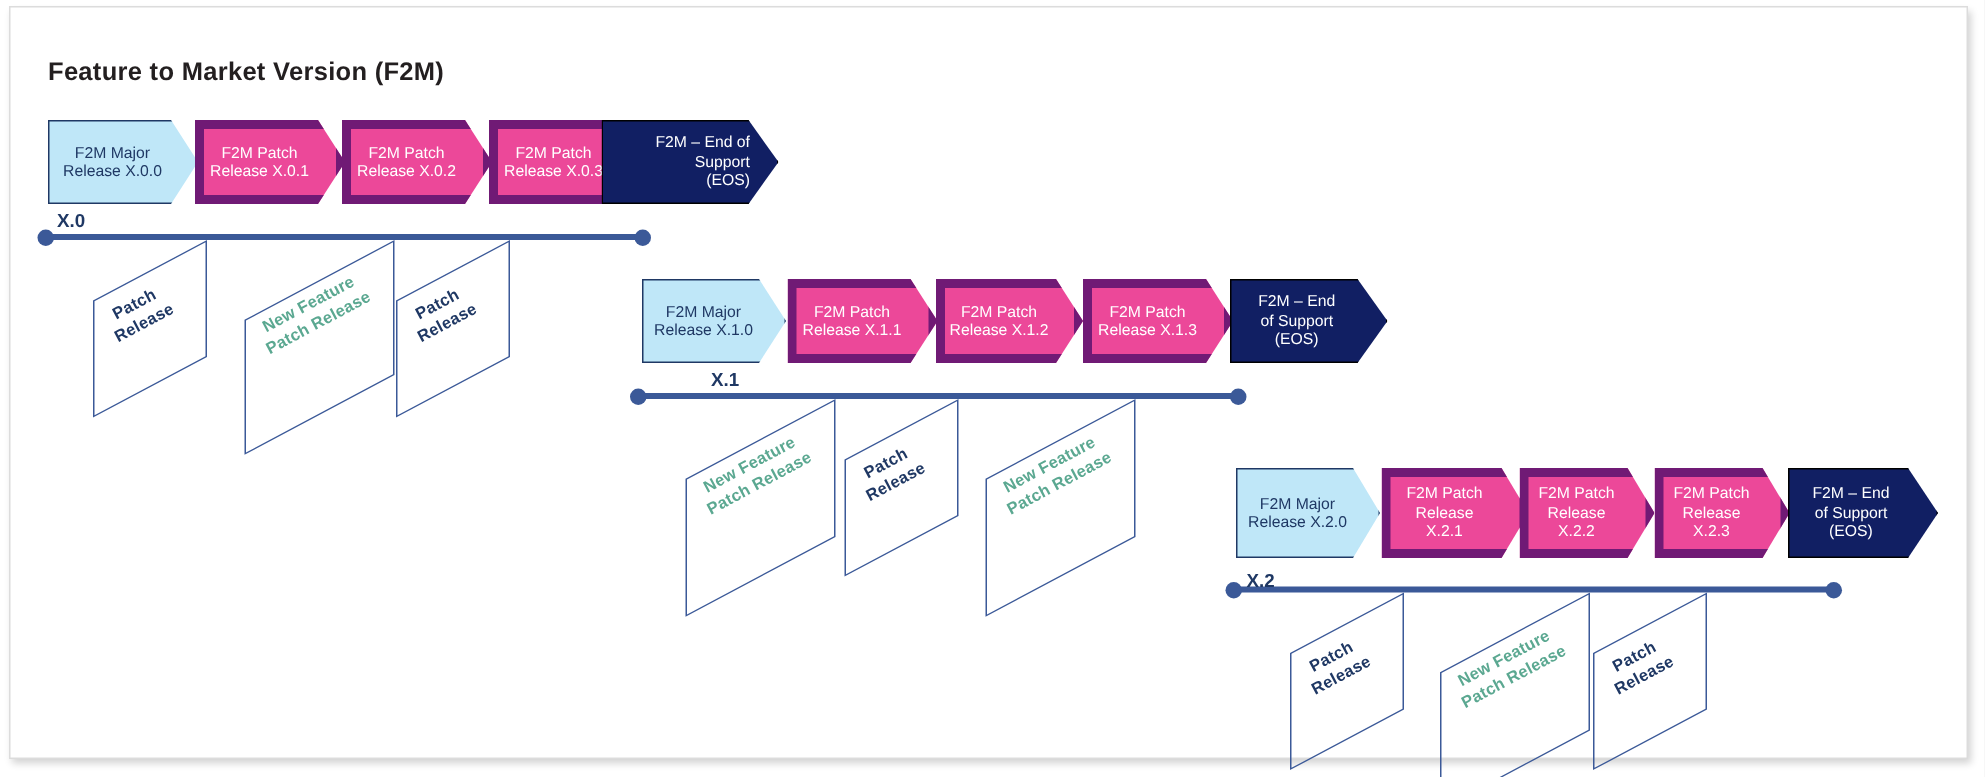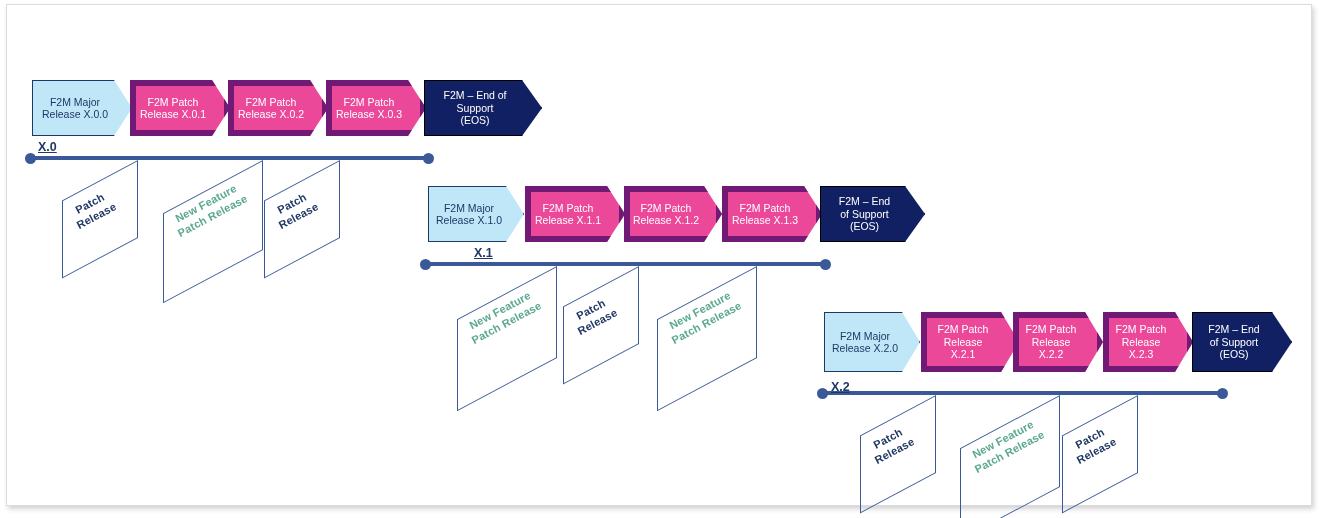--- a/index.html
+++ b/index.html
@@ -87,21 +87,20 @@
     height: 11px;
     border-radius: 50%;
     background: #3b5998;
   }
   .tl-label {
     position: absolute;
     font-size: 12.5px;
     font-weight: bold;
     color: #1f3864;
     white-space: nowrap;
-    text-decoration: underline;
   }
 
   
   .slant {
     position: absolute;
     box-sizing: border-box;
     border: 1px solid #3b5998;
     background: transparent;
     transform: skewY(-28deg);
   }
@@ -118,31 +117,32 @@
   }
   .t-dark { color: #1f3864; }
   .t-green { color: #5ba891; }
 </style>
 </head>
 <body>
 
 <div id="canvas">
   <div class="card"></div>
 
+  <div class="title">Feature to Market Version (F2M)</div>
 
   <div class="track" id="track">
       <div class="chev chev-major" style="left: 32px; top: 80px; width: 100px; height: 56px;"><span class="lbl">F2M Major
 Release X.0.0</span></div>
       <div class="chev chev-patch" style="left: 130px; top: 80px; width: 100px; height: 56px;"><span class="lbl">F2M Patch
 Release X.0.1</span></div>
       <div class="chev chev-patch" style="left: 228px; top: 80px; width: 100px; height: 56px;"><span class="lbl">F2M Patch
 Release X.0.2</span></div>
       <div class="chev chev-patch" style="left: 326px; top: 80px; width: 100px; height: 56px;"><span class="lbl">F2M Patch
 Release X.0.3</span></div>
-      <div class="chev chev-eos" style="left: 424px; top: 80px; width: 118px; height: 56px;"><span class="lbl">F2M – End of
+      <div class="chev chev-eos" style="left: 401px; top: 80px; width: 118px; height: 56px; text-align: right;"><span class="lbl">F2M – End of
 Support
 (EOS)</span></div>
       <div class="slant" style="left: 62px; top: 160px; width: 76px; height: 78px; transform-origin: 100% 0px;"></div>
       <div class="slant-text t-dark" style="left: 68px; top: 208.36px;">Patch
 Release</div>
       <div class="slant" style="left: 163px; top: 160px; width: 100px; height: 90px; transform-origin: 100% 0px;"></div>
       <div class="slant-text t-green" style="left: 169px; top: 215.8px;">New Feature
 Patch Release</div>
       <div class="slant" style="left: 264px; top: 160px; width: 76px; height: 78px; transform-origin: 100% 0px;"></div>
       <div class="slant-text t-dark" style="left: 270px; top: 208.36px;">Patch

